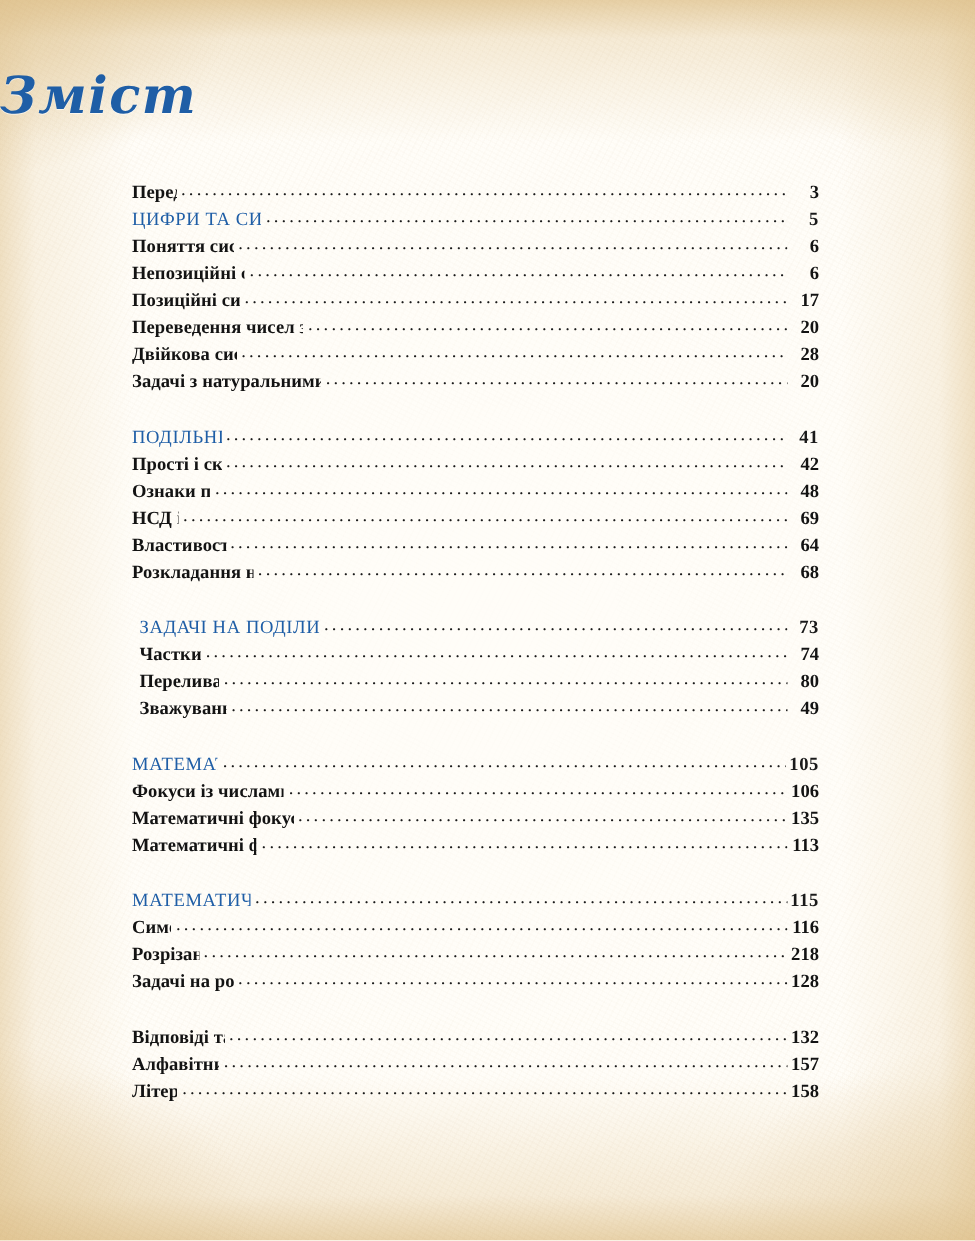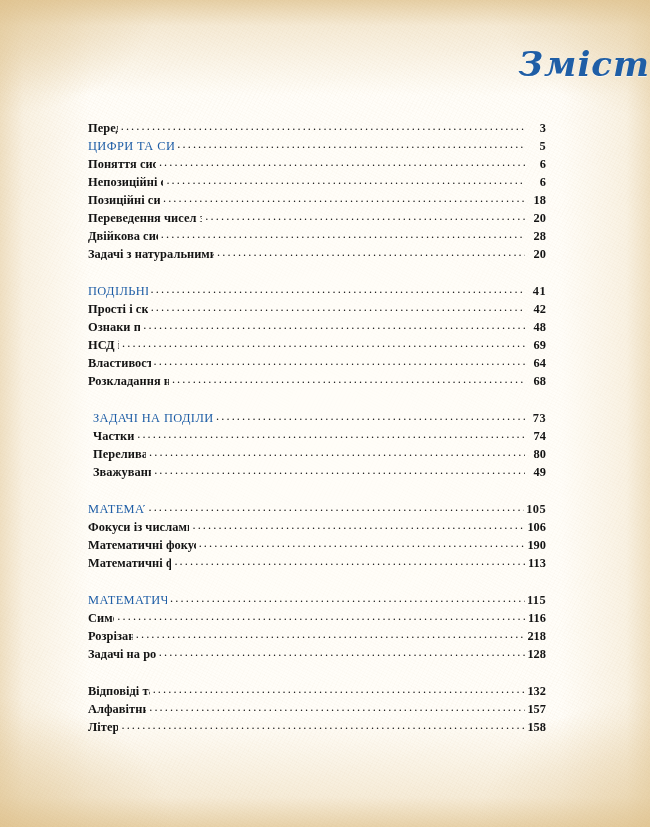--- a/index.html
+++ b/index.html
@@ -44,21 +44,21 @@
     mask-image: radial-gradient(ellipse 60% 50% at 50% 50%, rgba(0,0,0,.12), rgba(0,0,0,1) 95%);
     -webkit-mask-image: radial-gradient(ellipse 60% 50% at 50% 50%, rgba(0,0,0,.12), rgba(0,0,0,1) 95%);
   }
 
   
   .toc-title {
     position: absolute;
     top: 44px;
     left: 0;
     width: 650px;
-    text-align: right;
+    text-align: left;
     font-family: "DejaVu Serif", "Liberation Serif", serif;
     font-size: 34px;
     font-weight: 700;
     font-style: italic;
     letter-spacing: 1px;
     color: #1f5ea6;
     text-shadow: 0 1px 0 rgba(255,255,255,.6);
   }
 
   
@@ -143,21 +143,21 @@
           <span class="page-no">6</span>
         </div>
         <div class="entry sub">
           <span class="label">Непозиційні системи числення</span>
           <span class="leader">................................................................................................................................................................</span>
           <span class="page-no">6</span>
         </div>
         <div class="entry sub">
           <span class="label">Позиційні системи числення.</span>
           <span class="leader">................................................................................................................................................................</span>
-          <span class="page-no">18</span>
+          <span class="page-no">17</span>
         </div>
         <div class="entry sub">
           <span class="label">Переведення чисел з однієї системи числення в іншу</span>
           <span class="leader">................................................................................................................................................................</span>
           <span class="page-no">20</span>
         </div>
         <div class="entry sub">
           <span class="label">Двійкова система числення.</span>
           <span class="leader">................................................................................................................................................................</span>
           <span class="page-no">28</span>
@@ -229,21 +229,21 @@
           <span class="page-no">105</span>
         </div>
         <div class="entry sub">
           <span class="label">Фокуси із числами та арифметичними діями</span>
           <span class="leader">................................................................................................................................................................</span>
           <span class="page-no">106</span>
         </div>
         <div class="entry sub">
           <span class="label">Математичні фокуси з геометричними фігурами</span>
           <span class="leader">................................................................................................................................................................</span>
-          <span class="page-no">190</span>
+          <span class="page-no">135</span>
         </div>
         <div class="entry sub">
           <span class="label">Математичні фокуси з предметами</span>
           <span class="leader">................................................................................................................................................................</span>
           <span class="page-no">113</span>
         </div>
       </div>
       <div class="group indent-1">
         <div class="entry section">
           <span class="label">МАТЕМАТИЧНІ КОНСТРУКЦІЇ</span>

